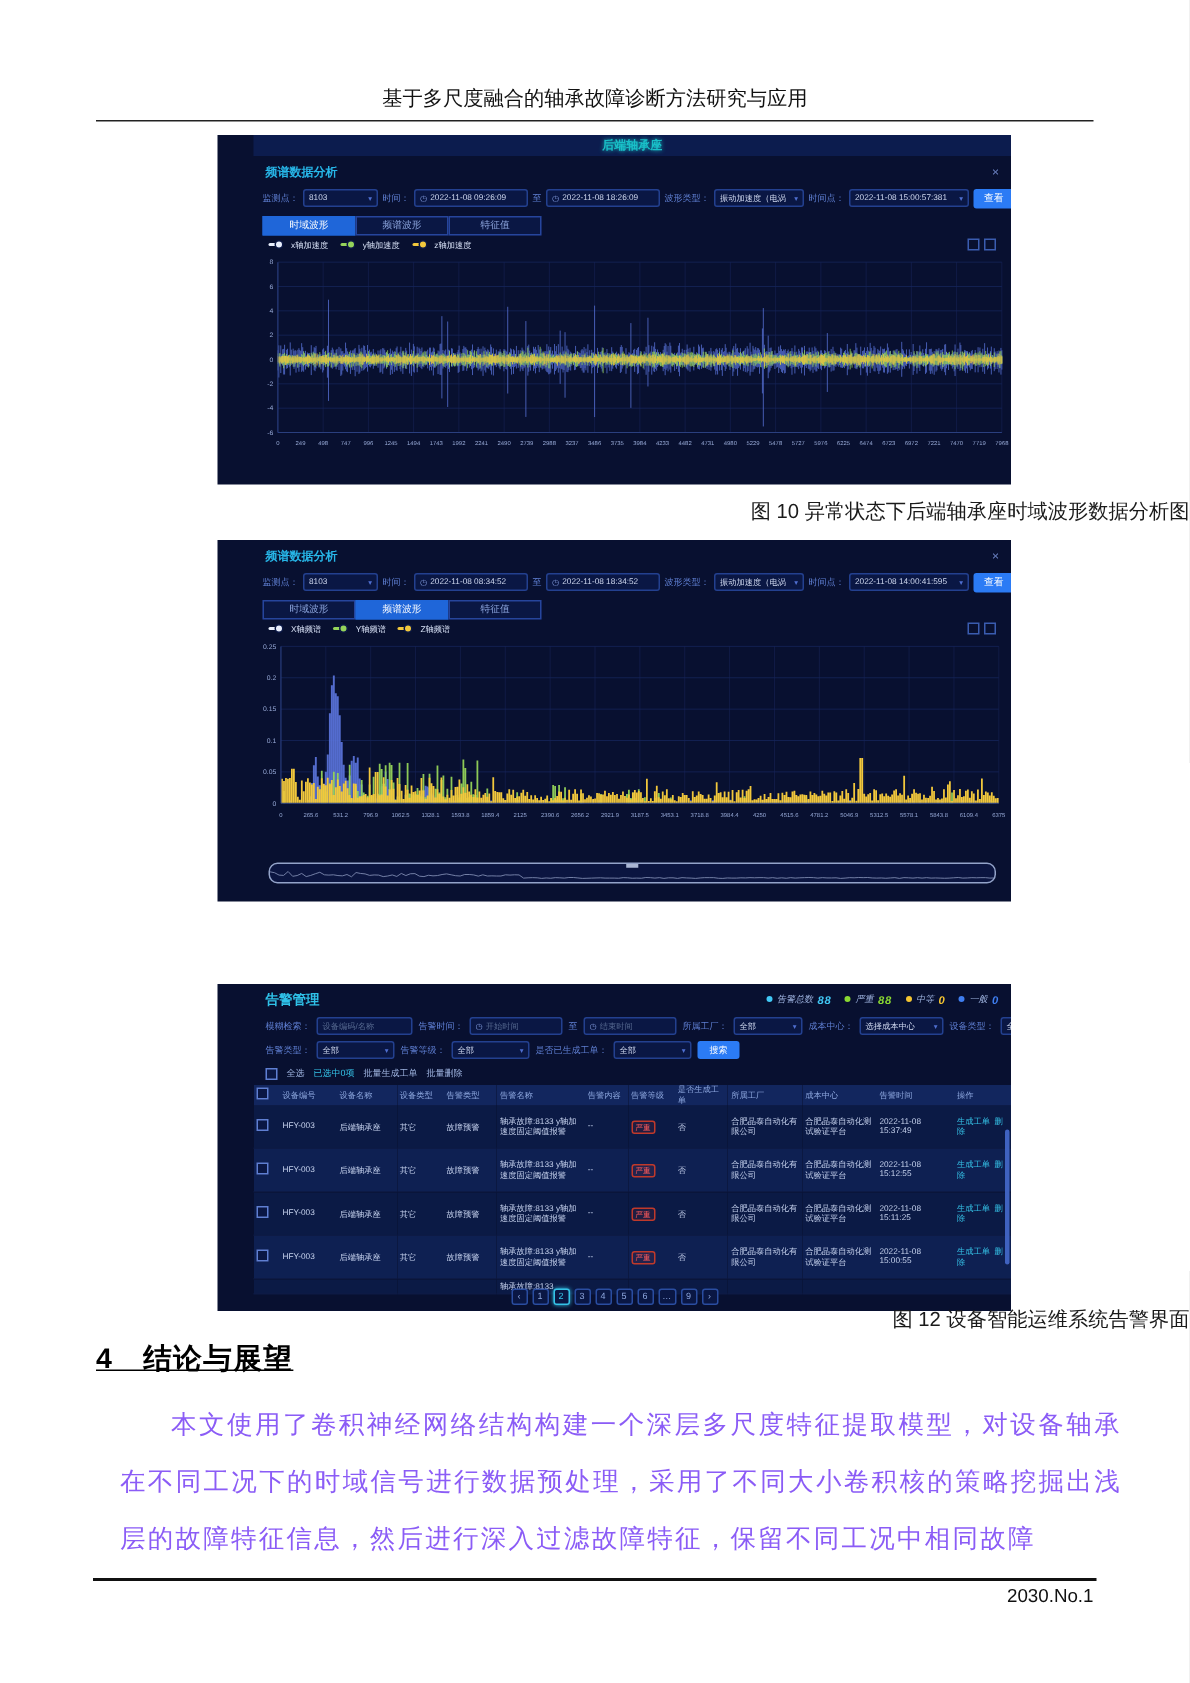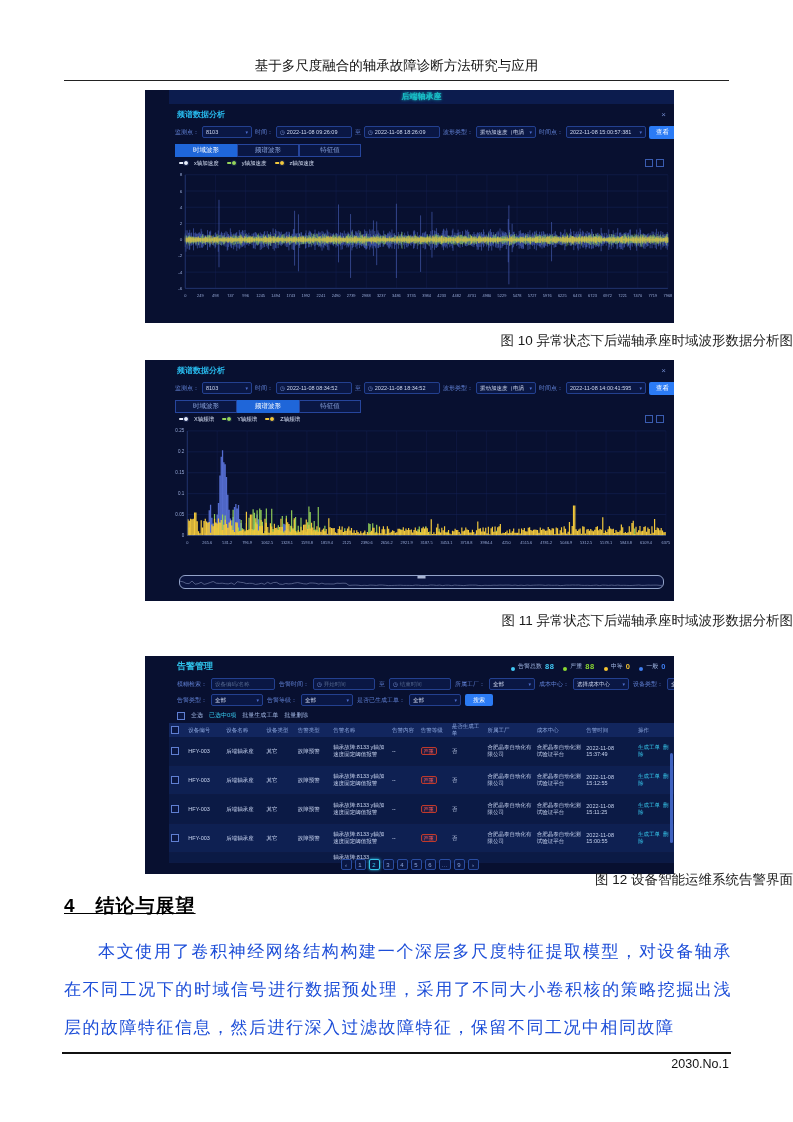--- a/index.html
+++ b/index.html
@@ -5,22 +5,22 @@
   html,body{margin:0;padding:0;background:#e8e8e8;}
   .page{position:relative;width:793px;height:1122px;background:#ffffff;margin:0 auto;overflow:hidden;
         font-family:"Liberation Sans",sans-serif;}
   
   .paper-title{position:absolute;top:57px;left:0;width:100%;text-align:center;
                font-family:"Liberation Serif",serif;font-size:13.5px;color:#111;}
   .head-rule{position:absolute;top:80px;left:64px;right:64px;border-top:1.5px solid #222;}
   .caption{position:absolute;left:0;width:100%;text-align:right;font-size:13.5px;color:#1a1a1a;font-weight:500;}
   .cap10{top:332px}.cap11{top:612px}.cap12{top:871px}
   .sec-heading{position:absolute;top:893px;left:64px;font-size:19px;font-weight:bold;color:#000;letter-spacing:1px;text-decoration:underline;}
-  .body-par{position:absolute;top:933px;left:64px;width:668px;font-family:Liberation Serif, serif;
-            font-size:17px;line-height:38px;letter-spacing:1.5px;text-align:justify;text-indent:2em;color:#1d4ed8;}
+  .body-par{position:absolute;top:933px;left:80px;width:668px;font-family:Liberation Mono, monospace;
+            font-size:17px;line-height:38px;letter-spacing:1.5px;text-align:justify;text-indent:2em;color:#8b5cf6;}
   .foot-rule{position:absolute;top:1052px;left:62px;right:62px;border-top:2.5px solid #111;}
   .foot-page{position:absolute;top:1058px;left:0;width:100%;text-align:center;font-size:11.5px;color:#111;}
   .foot-issue{position:absolute;top:1057px;right:64px;font-size:12.5px;color:#111;}
 
   
   .shot{position:absolute;left:145px;background:#081030;color:#cfd8ef;overflow:hidden;
         font-family:"Liberation Sans",sans-serif;display:flex;flex-direction:column;padding-left:24px;}
   .shot1{top:90px;width:505px;height:233px;}
   .shot2{top:360px;width:505px;height:241px;}
   .shot3{top:645px;width:505px;height:218px;display:block;margin-top:11px;}
@@ -49,21 +49,21 @@
   .tool-sq{width:6px;height:6px;border:1px solid #3a5cb0;}
   .chart-svg{flex:1;width:100%;display:block;}
   .zoombar-wrap{height:20px;padding:2px 10px 6px 10px;flex:none;}
   .zoombar{height:12px;border:1px solid #93a3c9;border-radius:6px;background:#0b1540;position:relative;overflow:hidden;}
   .zoombar svg{position:absolute;left:0;top:0;width:100%;height:100%;}
 
   
   .al-head{height:20px;display:flex;align-items:center;padding:0 8px;}
   .al-title{color:#2fc1e8;font-size:9px;font-weight:bold;}
   .al-stats{margin-left:auto;display:flex;align-items:center;gap:9px;}
-  .stat{display:flex;align-items:flex-end;gap:3px;font-size:6px;color:#9fb4e0;}
+  .stat{display:flex;align-items:center;gap:3px;font-size:6px;color:#9fb4e0;font-style:italic;}
   .stat .dot{width:4px;height:4px;border-radius:50%;}
   .stat .val{font-size:7.5px;font-weight:bold;letter-spacing:0.5px;}
   .al-filters{display:flex;align-items:center;gap:4px;padding:2px 8px;white-space:nowrap;}
   .btn-search{height:12px;background:#2b7bf5;color:#fff;font-size:6px;border:none;border-radius:2px;
               padding:0 8px;display:flex;align-items:center;flex:none;}
   .al-toolbar{display:flex;align-items:center;gap:6px;padding:3px 8px;font-size:6px;color:#9fb4e0;}
   .cbx{width:6px;height:6px;border:1px solid #5f7fd2;background:#0a1744;display:inline-block;flex:none;}
   .tl-sel{color:#35c3e8;}
   .al-table{width:100%;border-collapse:collapse;table-layout:fixed;font-size:5.5px;}
   .al-table th{background:#12265e;color:#8ca6dd;font-weight:normal;height:13px;padding:0 2px;
@@ -346,21 +346,20 @@
       </svg>
     <div class="zoombar-wrap">
       <div class="zoombar">
         <svg id="zoomwave" viewBox="0 0 480 12" preserveAspectRatio="none">
             <polyline points="0.0,5.2 3.0,5.8 6.0,7.4 9.0,7.6 12.0,5.0 15.0,8.2 18.0,7.7 21.0,6.3 24.0,8.4 27.0,7.6 30.0,6.5 33.0,5.5 36.0,7.2 39.0,7.4 42.0,7.2 45.0,7.7 48.0,7.9 51.0,7.0 54.0,8.5 57.0,5.7 60.0,6.3 63.0,6.6 66.0,7.6 69.0,7.3 72.0,7.4 75.0,8.4 78.0,8.0 81.0,7.3 84.0,8.3 87.0,6.3 90.0,7.7 93.0,6.5 96.0,6.4 99.0,8.1 102.0,8.4 105.0,7.5 108.0,7.9 111.0,7.7 114.0,7.0 117.0,6.6 120.0,7.2 123.0,7.8 126.0,8.0 129.0,7.0 132.0,7.0 135.0,7.3 138.0,8.1 141.0,7.2 144.0,8.0 147.0,7.9 150.0,8.0 153.0,8.0 156.0,7.2 159.0,7.4 162.0,7.2 165.0,7.3 168.0,9.4 171.0,9.2 174.0,9.1 177.0,9.2 180.0,9.6 183.0,9.3 186.0,9.5 189.0,9.1 192.0,9.2 195.0,9.4 198.0,9.0 201.0,9.0 204.0,9.3 207.0,9.6 210.0,9.5 213.0,9.4 216.0,9.3 219.0,9.2 222.0,9.4 225.0,9.4 228.0,9.4 231.0,9.5 234.0,9.1 237.0,9.2 240.0,9.5 243.0,9.4 246.0,9.5 249.0,9.0 252.0,9.1 255.0,9.4 258.0,9.1 261.0,9.6 264.0,9.2 267.0,9.2 270.0,9.6 273.0,9.1 276.0,9.3 279.0,9.4 282.0,9.6 285.0,9.3 288.0,9.1 291.0,9.1 294.0,9.1 297.0,9.5 300.0,9.6 303.0,9.3 306.0,9.4 309.0,9.4 312.0,9.2 315.0,9.3 318.0,9.1 321.0,9.2 324.0,9.1 327.0,9.1 330.0,9.4 333.0,9.1 336.0,9.5 339.0,9.2 342.0,9.5 345.0,9.1 348.0,9.4 351.0,9.2 354.0,9.1 357.0,9.0 360.0,9.1 363.0,9.4 366.0,9.1 369.0,9.3 372.0,9.3 375.0,9.2 378.0,9.6 381.0,9.4 384.0,9.1 387.0,9.2 390.0,9.0 393.0,9.1 396.0,9.0 399.0,9.3 402.0,9.4 405.0,9.3 408.0,9.5 411.0,9.3 414.0,9.1 417.0,9.6 420.0,9.1 423.0,9.2 426.0,9.4 429.0,9.1 432.0,9.4 435.0,9.1 438.0,9.4 441.0,9.3 444.0,9.4 447.0,9.5 450.0,9.4 453.0,9.2 456.0,9.0 459.0,9.4 462.0,9.3 465.0,9.1 468.0,9.2 471.0,9.1 474.0,9.1 477.0,9.4 480.0,9.3 " fill="none" stroke="#7e8bb0" stroke-width="0.6"></polyline>
             <rect x="236" y="0" width="8" height="2.5" fill="#aab6d4"></rect>
           </svg>
       </div>
     </div>
   </div>
-  <div class="caption cap11">图 11 异常状态下后端轴承座时域波形数据分析图</div>
 
   <div class="shot shot3">
     <div class="al-head">
       <span class="al-title">告警管理</span>
       <div class="al-stats" id="alarmStats">
           <span class="stat">
             <span class="dot" style="background: rgb(65, 200, 245);"></span>
             <span>告警总数</span>
             <span class="val" style="color: rgb(65, 200, 245);">88</span>
           </span>

